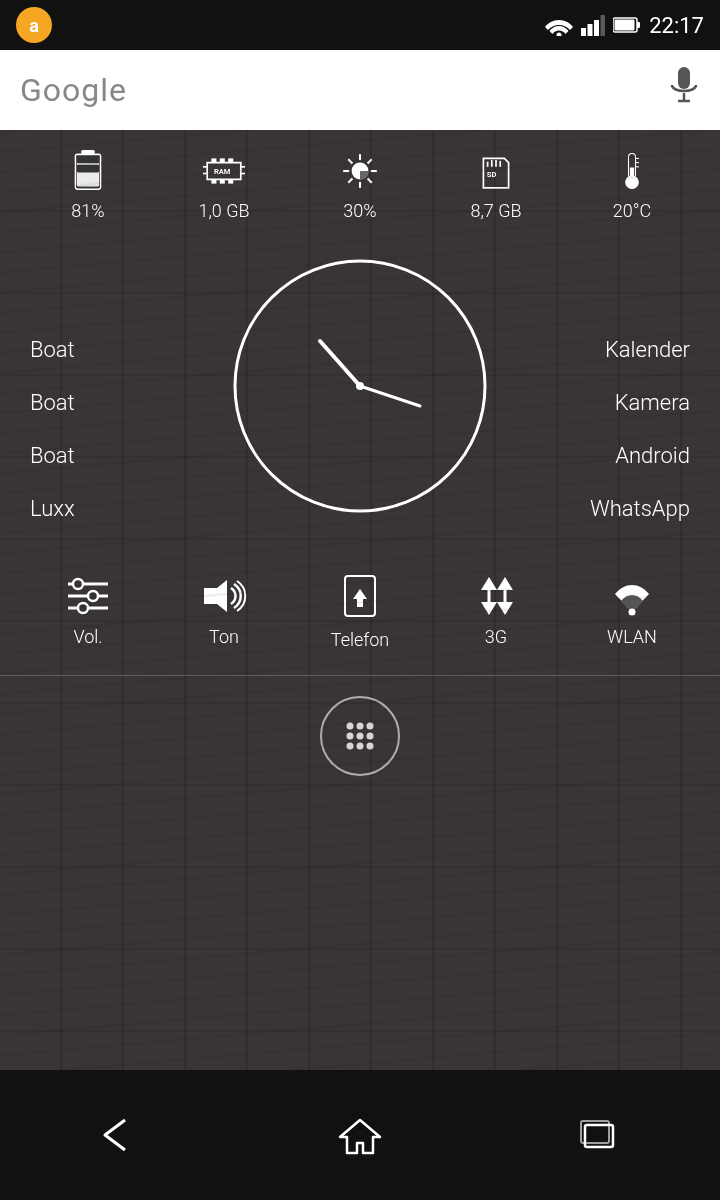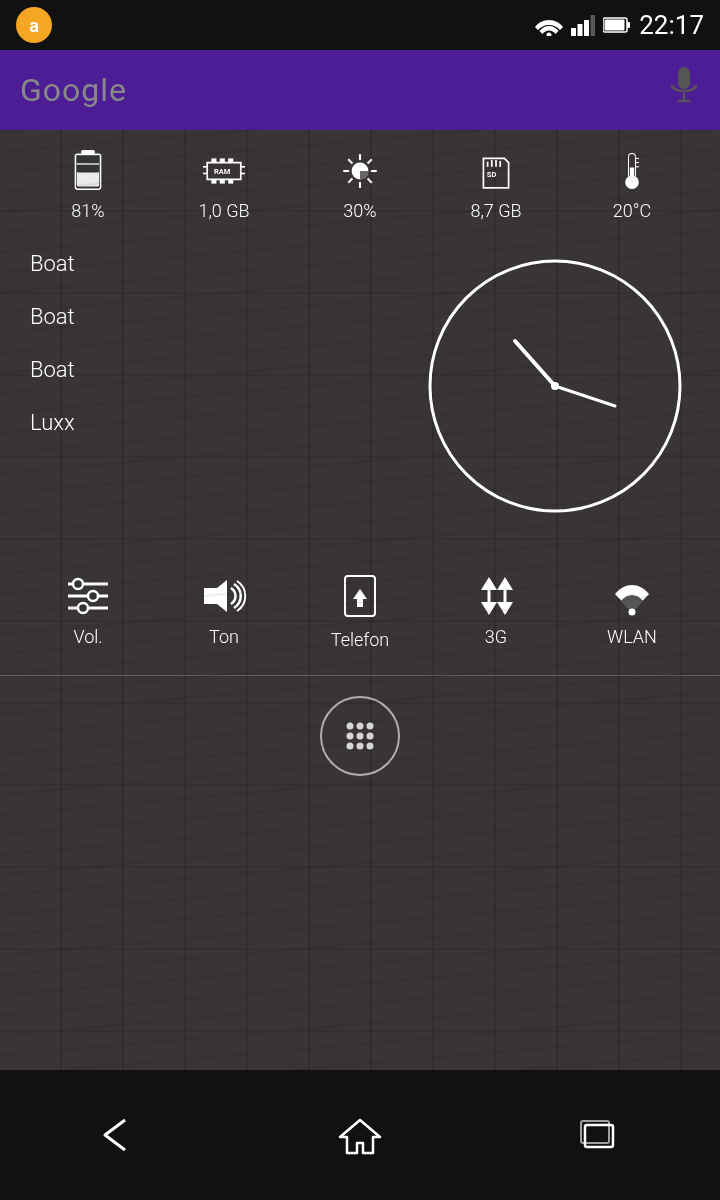--- a/index.html
+++ b/index.html
@@ -33,31 +33,31 @@
       font-size: 18px;
       font-weight: bold;
       color: white;
     }
     #status-bar .right-icons {
       display: flex;
       align-items: center;
       gap: 8px;
     }
     #status-bar .time {
-      font-size: 26px;
+      font-size: 22px;
       font-weight: 400;
       color: white;
       margin-left: 0;
     }
 
     
     #google-bar {
       width: 720px;
       height: 80px;
-      background: #4c1d95;
+      background: #ffffff;
       display: flex;
       align-items: center;
       padding: 0 20px;
       justify-content: space-between;
     }
     #google-bar .google-text {
       font-size: 32px;
       color: #888;
       letter-spacing: 1px;
     }
@@ -122,21 +122,21 @@
     }
     .stat-label {
       font-size: 18px;
       color: white;
       font-weight: 300;
     }
 
     
     #clock-section {
       display: flex;
-      align-items: flex-start;
+      align-items: flex-end;
       justify-content: space-between;
       padding: 20px 30px;
       position: relative;
     }
 
     
     #left-apps {
       display: flex;
       flex-direction: column;
       gap: 28px;
@@ -378,20 +378,26 @@
         <circle cx="135" cy="135" r="125" stroke="white" stroke-width="3" fill="none"></circle>
 
         <line x1="135" y1="135" x2="95" y2="90" stroke="white" stroke-width="4" stroke-linecap="round"></line>
 
         <line x1="135" y1="135" x2="195" y2="155" stroke="white" stroke-width="3" stroke-linecap="round"></line>
 
         <circle cx="135" cy="135" r="4" fill="white"></circle>
       </svg>
     </div>
 
+    <div id="right-apps">
+      <span class="app-label">Kalender</span>
+      <span class="app-label">Kamera</span>
+      <span class="app-label">Android</span>
+      <span class="app-label">WhatsApp</span>
+    </div>
   </div>
 
   <div id="bottom-icons">
 
     <div class="bottom-icon-item">
       <svg width="50" height="44" viewBox="0 0 50 44" fill="white">
 
         <line x1="5" y1="10" x2="45" y2="10" stroke="white" stroke-width="3"></line>
         <line x1="5" y1="22" x2="45" y2="22" stroke="white" stroke-width="3"></line>
         <line x1="5" y1="34" x2="45" y2="34" stroke="white" stroke-width="3"></line>

